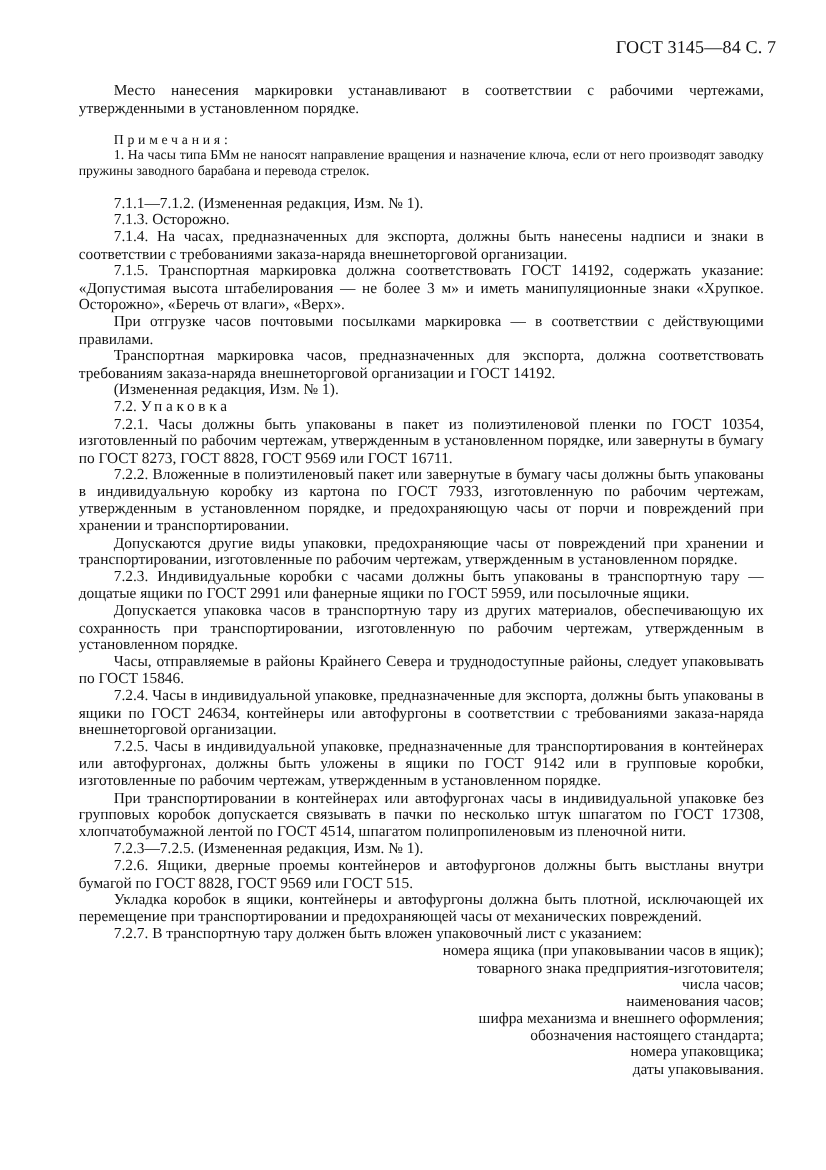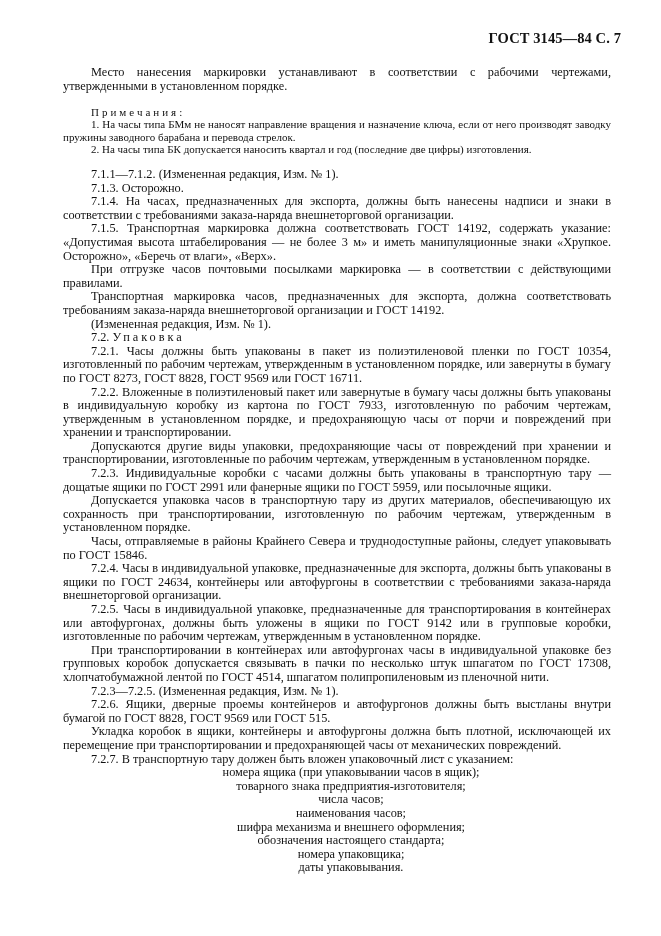--- a/index.html
+++ b/index.html
@@ -1,38 +1,37 @@
 <!DOCTYPE html>
 <html><head>
 <meta charset="utf-8">
 <style>
   html, body { margin:0; padding:0; background:#ffffff; }
   body { width:661px; height:936px; overflow:hidden; position:relative;
          font-family:"Liberation Serif", "DejaVu Serif", serif; color:#111; }
-  .page-header { position:absolute; top:30px; right:40px; font-weight:bold; font-size:14.5px; letter-spacing:0.1px; }
+  .page-header { position:absolute; top:30px; right:40px; font-weight:normal; font-size:14.5px; letter-spacing:0.1px; }
   .content { position:absolute; left:63px; top:66px; width:548px; font-size:12.3px; line-height:13.6px; }
   .p { margin:0; text-align:justify; text-indent:28px; }
   .gap { height:13px; }
   .small { font-size:11px; line-height:12.2px; }
   .spaced { letter-spacing:3px; }
   b { font-weight:normal; }
-  .list .p { text-align:center; }
+  .list .p { text-align:right; }
 </style>
 </head>
 <body>
 
 <div class="page-header">ГОСТ 3145—84 С. 7</div>
 
 <div class="content">
   <p class="p">Место нанесения маркировки устанавливают в соответствии с рабочими чертежами, утвержденными в установленном порядке.</p>
   <div class="gap"></div>
   <div>
     <p class="p small spaced">Примечания:</p>
     <p class="p small">1. На часы типа БМм не наносят направление вращения и назначение ключа, если от него производят заводку пружины заводного барабана и перевода стрелок.</p>
-    <p class="p small">2. На часы типа БК допускается наносить квартал и год (последние две цифры) изготовления.</p>
   </div>
   <div class="gap"></div>
   <div id="sections">
       <p class="p"><span>7.1.1—7.1.2.</span> <b>(Измененная редакция, Изм. № 1).</b></p>
       <p class="p"><span>7.1.3.</span> <b>Осторожно.</b></p>
       <p class="p"><span>7.1.4.</span> <span>На часах, предназначенных для экспорта, должны быть нанесены надписи и знаки в соответствии с требованиями заказа-наряда внешнеторговой организации.</span></p>
       <p class="p"><span>7.1.5.</span> <span>Транспортная маркировка должна соответствовать ГОСТ 14192, содержать указание: «Допустимая высота штабелирования — не более 3 м» и иметь манипуляционные знаки «Хрупкое. Осторожно», «Беречь от влаги», «Верх».</span></p>
       <p class="p"><span>При отгрузке часов почтовыми посылками маркировка — в соответствии с действующими правилами.</span></p>
       <p class="p"><span>Транспортная маркировка часов, предназначенных для экспорта, должна соответствовать требованиям заказа-наряда внешнеторговой организации и ГОСТ 14192.</span></p>
       <p class="p"><b>(Измененная редакция, Изм. № 1).</b></p>

